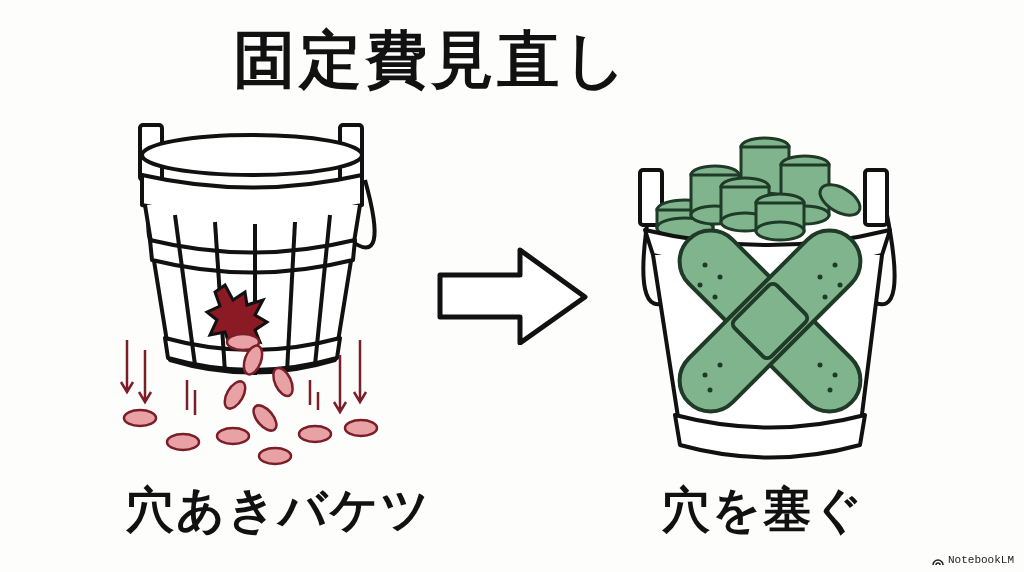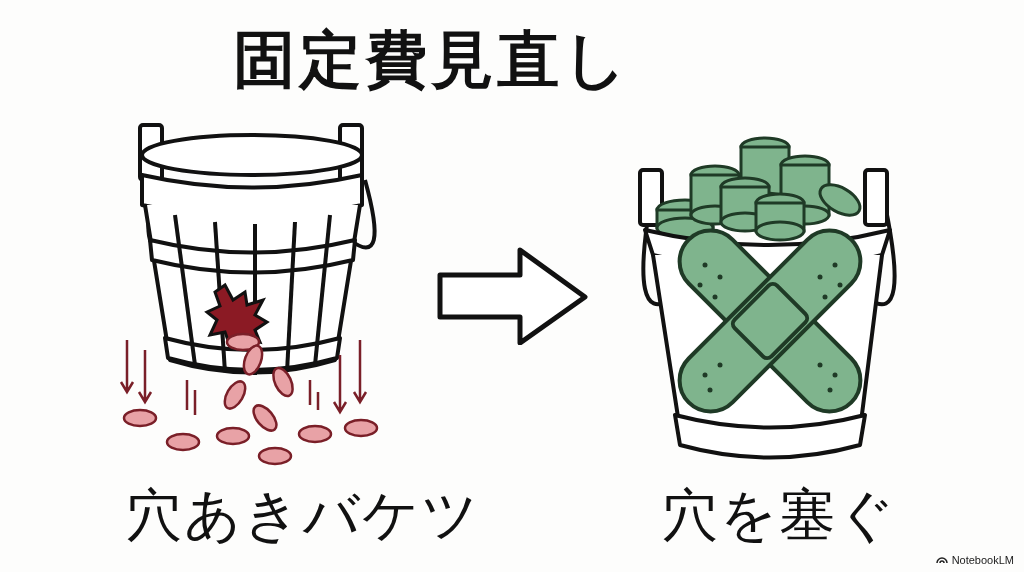--- a/index.html
+++ b/index.html
@@ -1,25 +1,25 @@
 <!DOCTYPE html>
 <html><head>
 <meta charset="utf-8">
 <style>
   html, body { margin:0; padding:0; }
   body { width:1024px; height:572px; background:#fdfdfc; position:relative; overflow:hidden;
          font-family:"DejaVu Sans", sans-serif; }
   .title { position:absolute; left:0; width:864px; top:18px; text-align:center;
            font-size:62px; font-weight:bold; color:#111; letter-spacing:4px; }
-  .label { position:absolute; top:478px; font-size:56px; font-weight:normal; color:#111; letter-spacing:2px; }
+  .label { position:absolute; top:478px; font-size:48px; font-weight:bold; color:#111; letter-spacing:2px; }
   .label.left { left:126px; }
   .label.right { left:662px; }
   svg { position:absolute; }
   .credit { position:absolute; right:10px; bottom:6px; font-size:11px; color:#222;
-            display:flex; align-items:flex-start; gap:4px; font-family:Liberation Sans, sans-serif; }
+            display:flex; align-items:center; gap:4px; font-family:Liberation Mono, monospace; }
 </style>
 </head>
 <body>
 
 <div class="title">固定費見直し</div>
 
 <svg width="300" height="360" style="left:115px;top:110px;" viewBox="0 0 300 360">
   <g fill="none" stroke="#111" stroke-width="4" stroke-linejoin="round">
     <path d="M40 70 Q20 160 60 130"></path>
     <path d="M250 70 Q275 160 235 130"></path>

